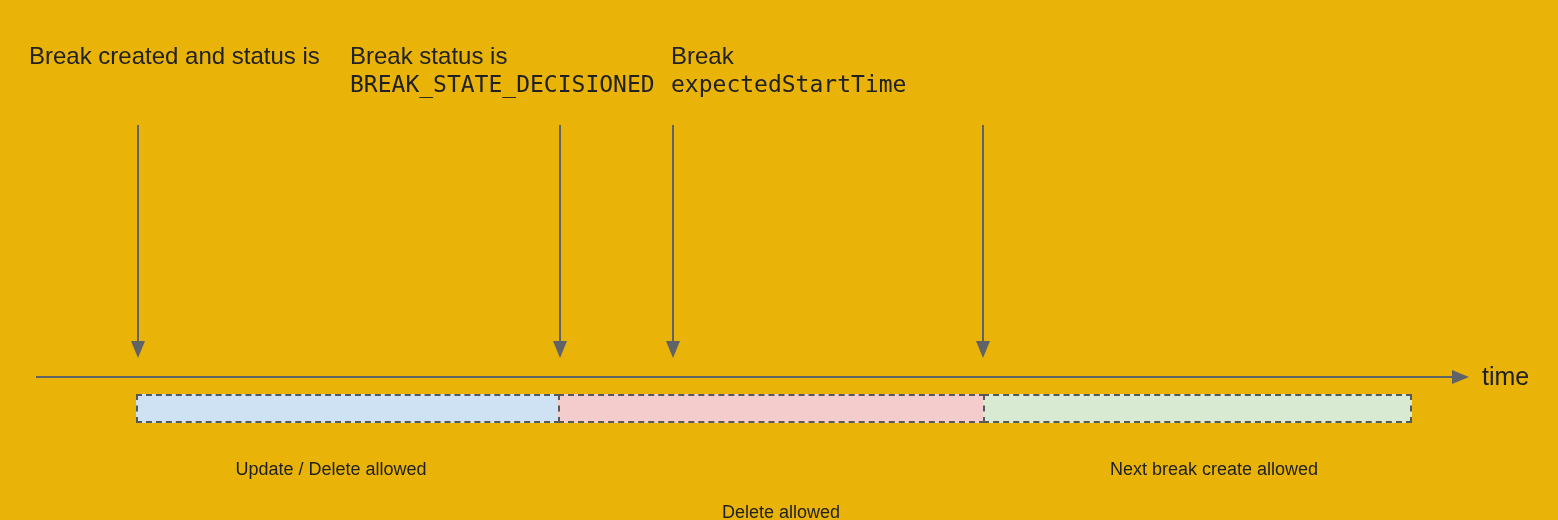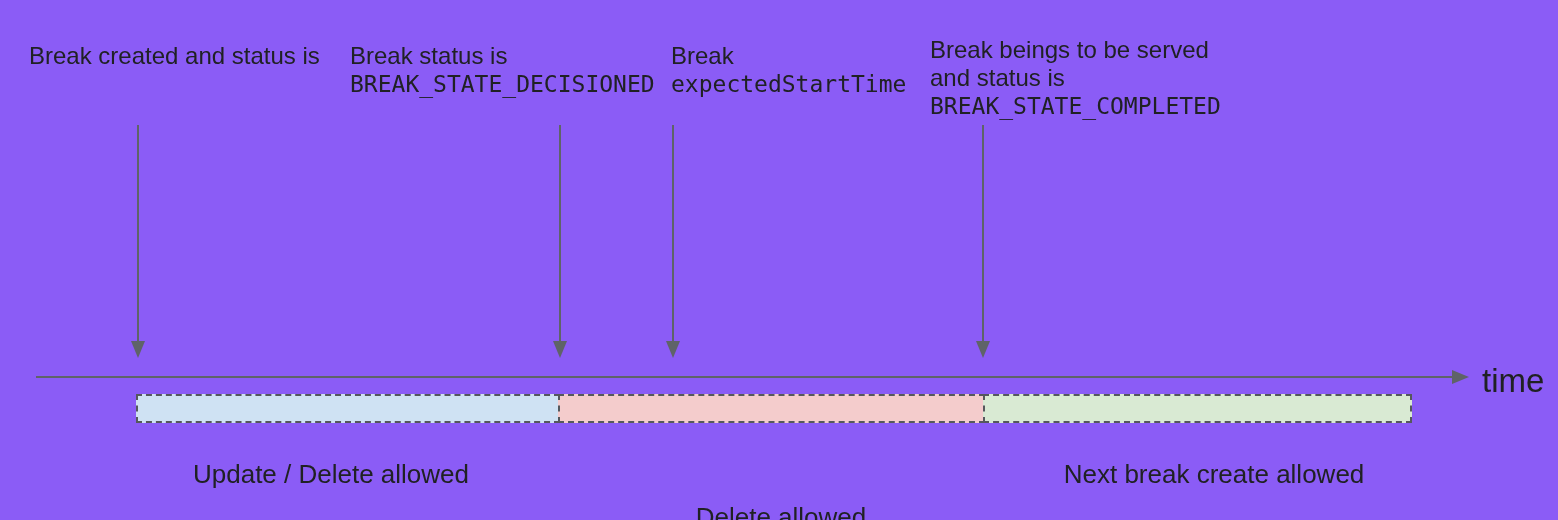--- a/index.html
+++ b/index.html
@@ -4,21 +4,21 @@
 <style>
   html, body {
     margin: 0;
     padding: 0;
     background: #ffffff;
   }
   .canvas {
     position: relative;
     width: 1558px;
     height: 520px;
-    background: #8b5cf6;
+    background: #eab308;
     font-family: "Liberation Sans", sans-serif;
     color: #202124;
     overflow: hidden;
   }
   .annotation {
     position: absolute;
     font-size: 24px;
     line-height: 28px;
     white-space: nowrap;
   }
@@ -58,36 +58,36 @@
     width: 0;
     height: 0;
     border-top: 7px solid transparent;
     border-bottom: 7px solid transparent;
     border-left: 17px solid #5f6368;
   }
   .time-label {
     position: absolute;
     left: 1482px;
     top: 362px;
-    font-size: 33px;
+    font-size: 25px;
   }
   .segment {
     position: absolute;
     top: 394px;
     height: 29px;
     box-sizing: border-box;
     border: 2px dashed #55585c;
   }
   .seg-1 { left: 136px; width: 424px; }
   .seg-2 { left: 558px; width: 427px; }
   .seg-3 { left: 983px; width: 429px; }
   .segment-label {
     position: absolute;
     top: 459px;
-    font-size: 26px;
+    font-size: 18px;
     white-space: nowrap;
     transform: translateX(-50%);
   }
   .lbl-1 { left: 331px; }
   .lbl-2 { left: 781px; margin-top: 43px; }
   .lbl-3 { left: 1214px; text-align: center; }
 </style>
 </head>
 <body>
 
@@ -100,25 +100,20 @@
   <div class="annotation" style="left:671px; top:42px;">
     <span>Break</span>
     <span class="mono">expectedStartTime</span>
   </div>
 
   <div class="annotation" style="left:350px; top:42px;">
     <span>Break status is</span>
     <span class="mono">BREAK_STATE_DECISIONED</span>
   </div>
 
-  <div class="annotation" style="left:930px; top:36px;">
-    <span>Break beings to be served</span>
-    <span>and status is</span>
-    <span class="mono">BREAK_STATE_COMPLETED</span>
-  </div>
 
   <div class="arrow-line" style="left:137px;"></div>
   <div class="arrowhead-down" style="left:131px;"></div>
 
   <div class="arrow-line" style="left:559px;"></div>
   <div class="arrowhead-down" style="left:553px;"></div>
 
   <div class="arrow-line" style="left:672px;"></div>
   <div class="arrowhead-down" style="left:666px;"></div>
 

